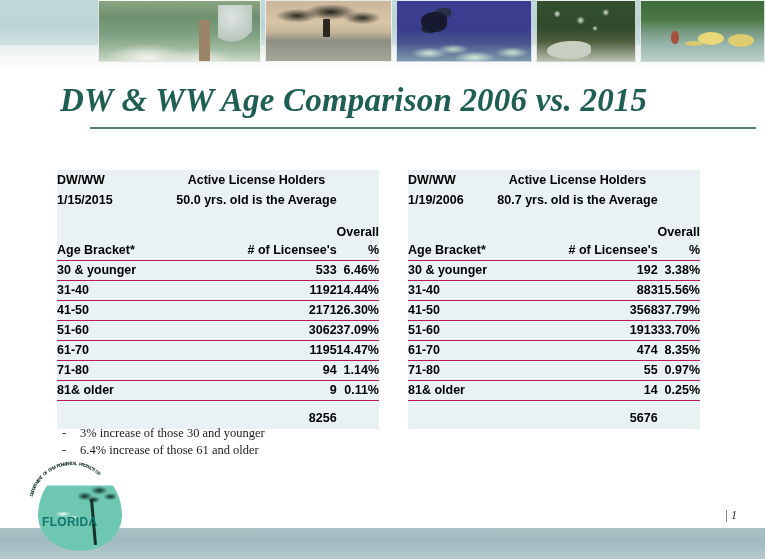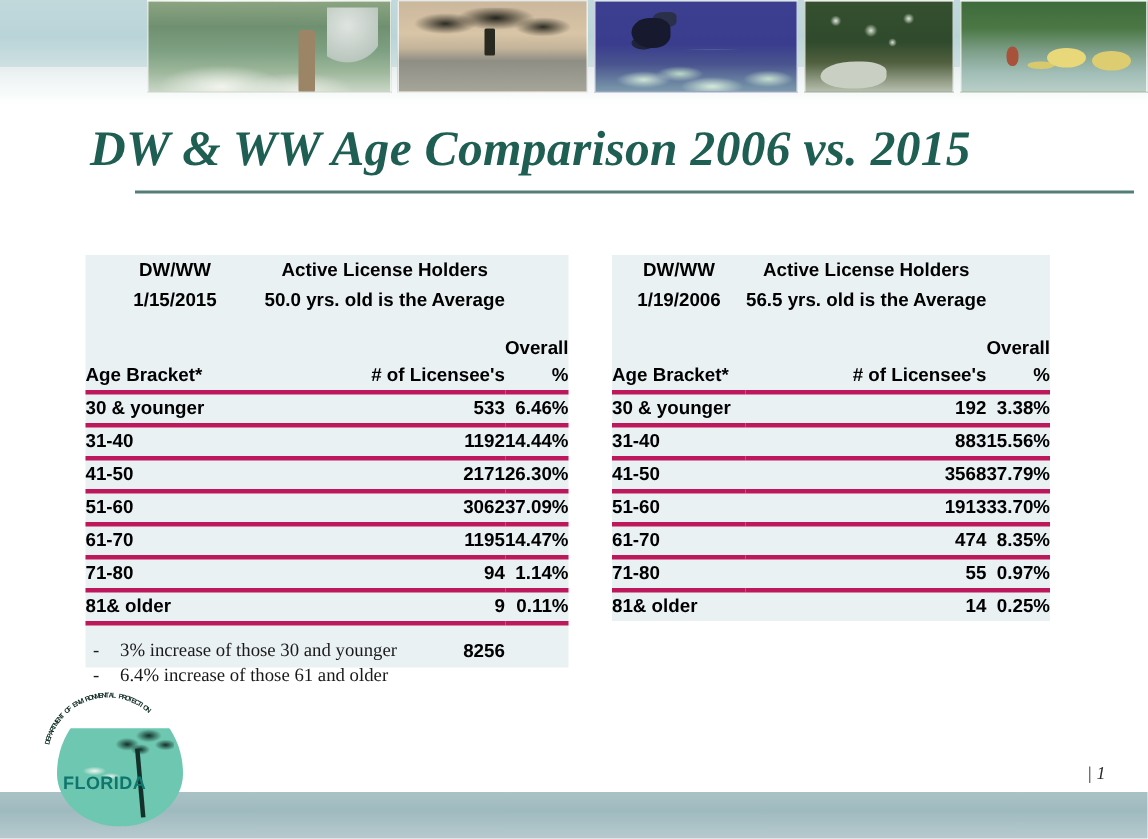--- a/index.html
+++ b/index.html
@@ -169,28 +169,28 @@
     font-weight: bold;
     color: #000;
   }
   .tbl-left  { left: 57px;  width: 322px; }
   .tbl-right { left: 408px; width: 292px; }
 
   .tbl table { border-collapse: collapse; width: 100%; }
   .tbl td { padding: 0; height: 19px; vertical-align: bottom; line-height: 19px; white-space: nowrap; }
 
   .r-title td { height: 20px; line-height: 20px; }
-  .c-label  { width: 40%; text-align: center; padding-right: 6px; }
+  .c-label  { width: 40%; text-align: left; padding-right: 6px; }
   .c-wide   { text-align: center; padding-left: 6px; }
 
   .c-bracket { text-align: left;  padding-left: 6px; }
   .c-count   { text-align: right; padding-right: 8px; }
   .c-pct     { text-align: right; padding-right: 10px; width: 60px; }
 
-  .rowsep { border-top: 3px solid #be185d; margin-top: 32px; }
+  .rowsep { border-top: 1px solid #be185d; margin-top: 32px; }
   .spacer td { height: 14px; }
   .hdr-over td { height: 17px; line-height: 17px; }
   .total td { height: 28px; line-height: 22px; }
 
   
   .notes {
     position: absolute;
     left: 62px; top: 425px;
     font-family: "Liberation Serif", serif;
     font-size: 12.5px;
@@ -366,21 +366,21 @@
 
   <div class="tbl tbl-right">
     <table>
       <tbody>
         <tr class="r-title">
           <td class="c-label">DW/WW</td>
           <td class="c-wide">Active License Holders</td>
         </tr>
         <tr class="r-title">
           <td class="c-label">1/19/2006</td>
-          <td class="c-wide">56.5 yrs. old is the Average</td>
+          <td class="c-wide">80.7 yrs. old is the Average</td>
         </tr>
         <tr class="spacer">
             <td colspan="2"></td>
           </tr>
         <tr class="hdr-over">
           <td class="c-bracket"></td>
           <td class="c-count"></td>
           <td class="c-pct">Overall</td>
         </tr>
         <tr>
@@ -415,20 +415,25 @@
         </tr>
         <tr class="rowsep">
           <td class="c-bracket">71-80</td>
           <td class="c-count">55</td>
           <td class="c-pct">0.97%</td>
         </tr>
         <tr class="rowsep">
           <td class="c-bracket">81&amp; older</td>
           <td class="c-count">14</td>
           <td class="c-pct">0.25%</td>
+        </tr>
+        <tr class="rowsep total">
+          <td class="c-bracket"></td>
+          <td class="c-count">5676</td>
+          <td class="c-pct"></td>
         </tr>
       </tbody>
     </table>
   </div>
 </div>
 
 <div class="notes">
   <div class="note-line">
     <span class="note-dash">-</span>
     <span>3% increase of those 30 and younger</span>

